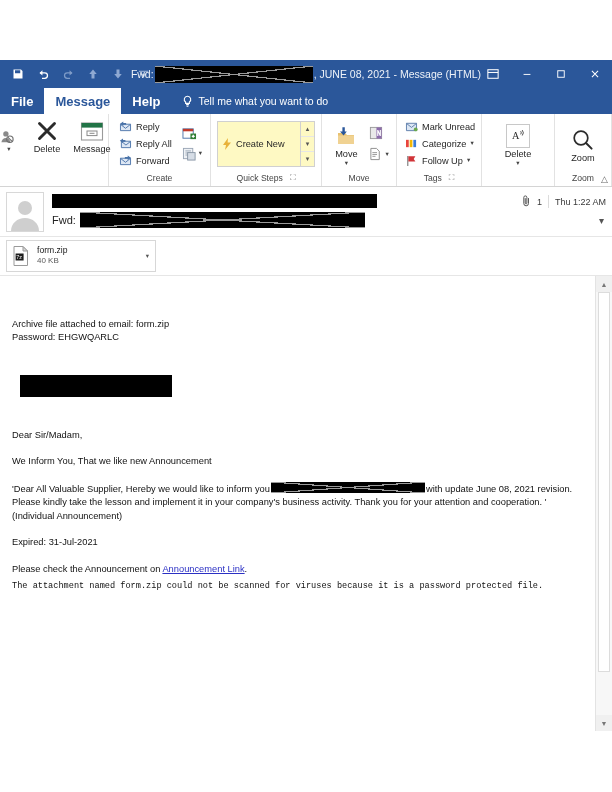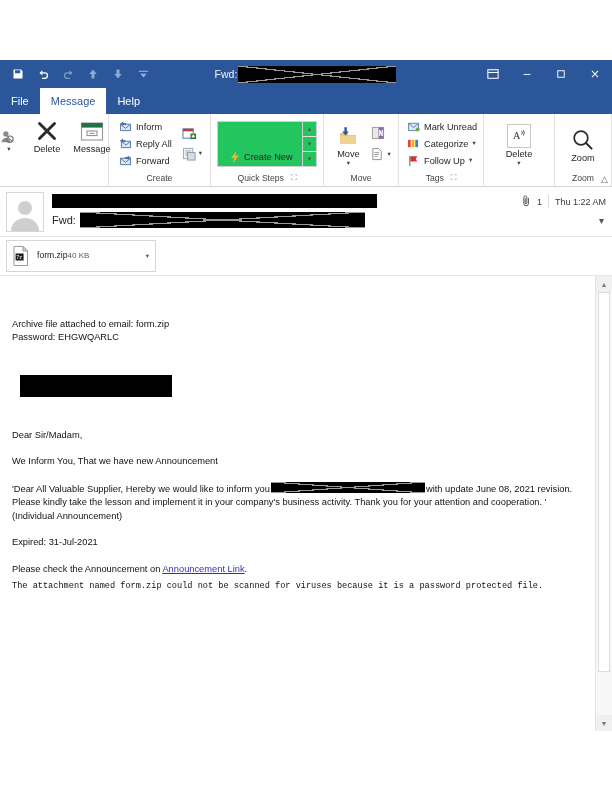--- a/index.html
+++ b/index.html
@@ -44,21 +44,21 @@
   }
   .win-ctrls{position:absolute;right:0;top:0;height:28px;display:flex;align-items:center;}
   .win-btn{
     width:34px;height:28px;display:flex;align-items:center;justify-content:center;
     color:#ffffff;font-size:12px;
   }
 
   
   .tabrow{height:26px;background:#2b579a;display:flex;align-items:stretch;position:relative;}
   .tab{
-    display:flex;align-items:center;padding:0 11px;font-size:11px;color:#ffffff;
+    display:flex;align-items:center;padding:0 11px;font-size:13px;color:#ffffff;font-weight:bold;
   }
   .tab.active{background:#ffffff;color:#2b579a;}
   .tellme{display:flex;align-items:center;gap:6px;padding:0 10px;font-size:10.5px;color:#ffffff;}
   .bulb{width:11px;height:13px;display:block;}
 
   
   .ribbon{
     height:72px;background:#ffffff;border-bottom:1px solid #d4d4d4;
     display:flex;align-items:stretch;position:relative;
   }
@@ -80,22 +80,22 @@
   }
   .bigbtn .ic{height:26px;display:flex;align-items:flex-end;justify-content:center;}
   .smallbtn{
     display:flex;align-items:center;gap:4px;font-size:9.2px;color:#262626;
     height:17px;padding:0 2px;white-space:nowrap;
   }
   .stack{display:flex;flex-direction:column;justify-content:center;}
   .caret{font-size:6.5px;color:#444;line-height:1;}
 
   .qs-box{
-    width:96px;height:44px;border:1px solid #d0d0d0;background:#22c55e;
-    display:flex;align-items:flex-end;position:relative;padding-left:8px;
+    width:96px;height:44px;border:1px solid #d0d0d0;background:#fef9c3;
+    display:flex;align-items:center;position:relative;
   }
   .qs-item{display:flex;align-items:center;gap:4px;font-size:9.2px;color:#262626;padding:3px 4px;}
   .qs-scroll{
     position:absolute;right:0;top:0;width:13px;height:100%;
     display:flex;flex-direction:column;border-left:1px solid #d0d0d0;
   }
   .qs-arrow{flex:1;display:flex;align-items:center;justify-content:center;font-size:7px;color:#555;border-bottom:1px solid #e6e6e6;}
   .qs-arrow:last-child{border-bottom:none;}
 
   .boxicon{
@@ -126,21 +126,21 @@
   .hdr-right .sep{width:1px;height:13px;background:#dcdcdc;}
   .chev-down{position:absolute;right:8px;top:28px;font-size:10px;color:#555;}
 
   
   .attach-bar{height:38px;border-bottom:1px solid #e6e6e6;display:flex;align-items:center;padding-left:6px;background:#fff;}
   .attach-chip{
     width:140px;height:30px;border:1px solid #d7d7d7;background:#fff;
     display:flex;align-items:center;gap:6px;padding:0 4px;position:relative;
   }
   .zipicon{width:20px;height:22px;position:relative;}
-  .attach-meta{display:flex;flex-direction:row;line-height:1.15;}
+  .attach-meta{display:flex;flex-direction:column;line-height:1.15;}
   .attach-name{font-size:8.6px;color:#1a1a1a;}
   .attach-size{font-size:8px;color:#5a5a5a;}
   .attach-caret{position:absolute;right:6px;top:11px;font-size:6.5px;color:#555;}
 
   
   .body-wrap{position:relative;height:455px;background:#fff;}
   .body-inner{
     position:absolute;left:0;top:0;right:16px;bottom:0;
     padding:42px 3px 0 12px;overflow:hidden;
   }
@@ -206,20 +206,21 @@
         <svg width="11" height="11" viewBox="0 0 12 12">
             <path fill="none" stroke="#9bb3d8" stroke-width="1.2" d="M1 2.5h10"></path>
             <path fill="#9bb3d8" d="M2.6 5.2h6.8L6 9.4z"></path>
           </svg>
       </div>
     </div>
 
     <div class="title-text">
       <span>Fwd:</span>
       <span class="redact x" style="width:158px;height:17px;margin:0 1px;"></span>
+      <span>, JUNE 08, 2021  -  Message (HTML)</span>
     </div>
 
     <div class="win-ctrls">
       <div class="win-btn">
         <svg width="12" height="12" viewBox="0 0 14 14">
             <rect x="1" y="2" width="12" height="10" fill="none" stroke="#fff" stroke-width="1.2"></rect>
             <path stroke="#fff" stroke-width="1.2" d="M1 5.2h12"></path>
           </svg>
       </div>
       <div class="win-btn">
@@ -237,20 +238,29 @@
             <path stroke="#fff" stroke-width="1.2" d="M3.4 3.4l7.2 7.2M10.6 3.4l-7.2 7.2"></path>
           </svg>
       </div>
     </div>
   </div>
 
   <div class="tabrow">
     <div class="tab">File</div>
     <div class="tab active">Message</div>
     <div class="tab">Help</div>
+    <div class="tellme">
+      <span class="bulb">
+        <svg width="11" height="13" viewBox="0 0 11 13">
+            <path fill="none" stroke="#fff" stroke-width="1.1" d="M5.5 1.2a3.2 3.2 0 0 0-1.9 5.8v1.4h3.8V7A3.2 3.2 0 0 0 5.5 1.2z"></path>
+            <path stroke="#fff" stroke-width="1.1" d="M4.1 9.6h2.8M4.6 11.2h1.8"></path>
+          </svg>
+      </span>
+      <span>Tell me what you want to do</span>
+    </div>
   </div>
 
   <div class="ribbon">
 
     <div class="rgroup" style="width:104px;gap:33px;">
       <div class="rgroup-body" style="justify-content:center;gap:1px;">
         <div class="bigbtn" style="min-width:22px;">
           <div class="ic">
             <svg width="18" height="16" viewBox="0 0 20 18">
               <circle cx="6.5" cy="5.5" r="3" fill="#8a8a8a"></circle>
@@ -286,21 +296,21 @@
 
     <div class="rgroup" style="width:106px;">
       <div class="rgroup-body" style="gap:6px;padding-left:6px;">
         <div class="stack">
           <div class="smallbtn">
             <svg width="13" height="11" viewBox="0 0 14 12">
                 <path fill="#dde7f4" stroke="#4a73a8" stroke-width="1" d="M1.5 3.5h11v7h-11z"></path>
                 <path fill="none" stroke="#4a73a8" stroke-width="1" d="M1.6 3.7 7 8l5.4-4.3"></path>
                 <path fill="#4a73a8" d="M4.6.6 1.1 3.1l3.5 2.4V4.1h3.1V2.1H4.6z"></path>
               </svg>
-            <span>Inform</span>
+            <span>Reply</span>
           </div>
           <div class="smallbtn">
             <svg width="13" height="11" viewBox="0 0 14 12">
                 <path fill="#dde7f4" stroke="#4a73a8" stroke-width="1" d="M2.5 3.5h10v7h-10z"></path>
                 <path fill="none" stroke="#4a73a8" stroke-width="1" d="M2.6 3.7 7.5 7.7l5-4"></path>
                 <path fill="#4a73a8" d="M4.3.6.8 3.1l3.5 2.4V4.1h2.6V2.1H4.3z"></path>
               </svg>
             <span>Reply All</span>
           </div>
           <div class="smallbtn">
@@ -511,21 +521,21 @@
   <div class="body-wrap">
     <div class="body-inner">
 
       <p class="p">Archive file attached to email: form.zip</p>
       <p class="p tight">Password: EHGWQARLC</p>
 
       <div class="blackbar"></div>
 
       <p class="p" style="margin-top:32px;">Dear Sir/Madam,</p>
 
-      <p class="p gap">We Inform You, That we have new Announcement</p>
+      <p class="p gap">We Inform You, That we like new Announcement</p>
 
       <p class="p gap">
         <span>'Dear All Valuable Supplier, Hereby we would like to inform you</span><span class="redact x" style="width:154px;height:11px;margin:0 1px;vertical-align:-1px;"></span><span>with update June 08, 2021 revision. Please kindly take the lesson and implement it in your company's business activity. Thank you for your attention and cooperation. '</span>
       </p>
       <p class="p tight">(Individual Announcement)</p>
 
       <p class="p gap">Expired: 31-Jul-2021</p>
 
       <p class="p gap">
         <span>Please check the Announcement on </span><a class="link" href="#">Announcement Link</a><span>.</span>

